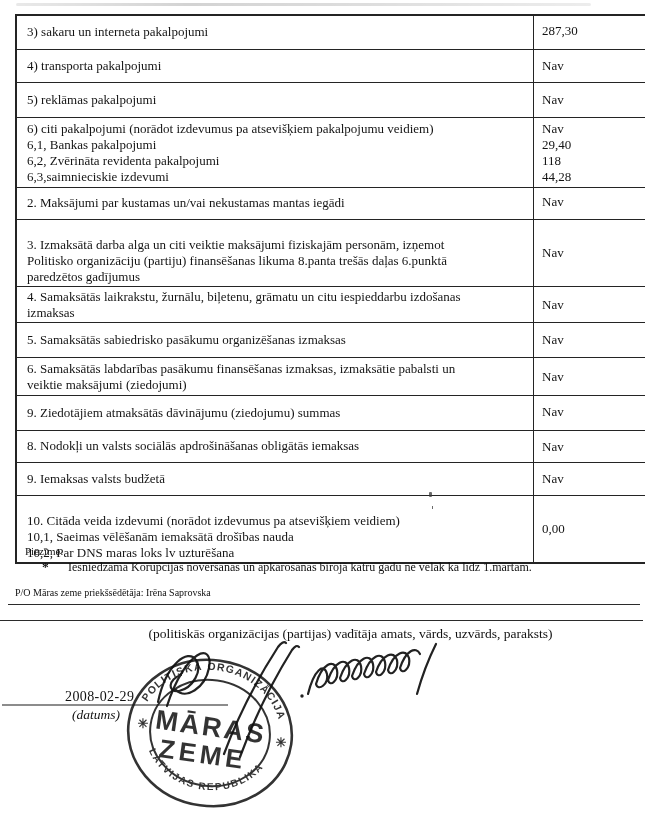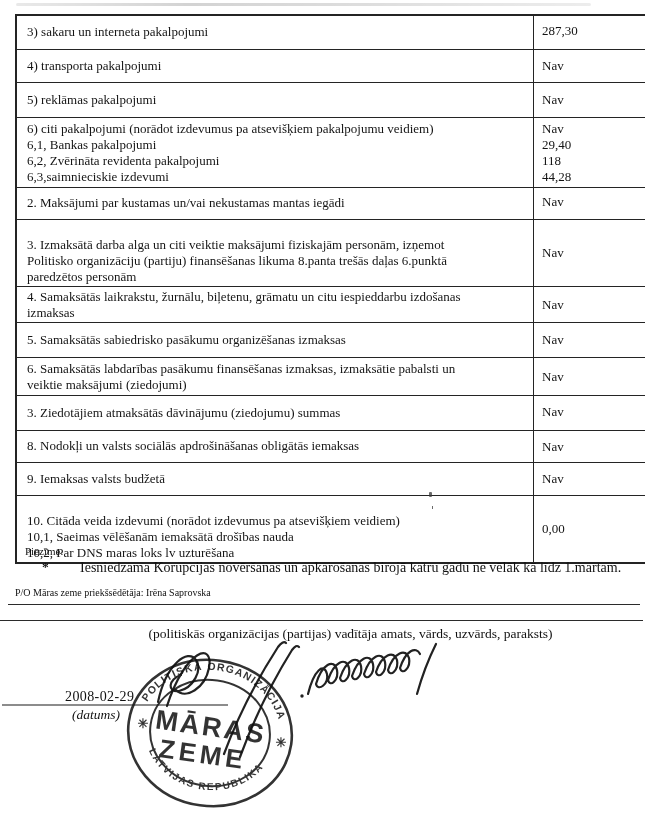--- a/index.html
+++ b/index.html
@@ -25,21 +25,21 @@
   td.val{width:121px;padding:1px 4px 1px 8px;}
   td.lt{vertical-align:top;padding-top:2px;margin-left:44px;}
   td.vt{vertical-align:top;padding-top:2px;}
   td.vb{vertical-align:bottom;padding-bottom:3px;}
   td.vc{vertical-align:middle;}
   .speck{position:absolute;left:429px;top:492px;width:3px;height:5px;background:#3a3a3a;
     opacity:.75;border-radius:1px;box-shadow:2px 13px 0 -1px #3a3a3a;}
   
   .piezime{position:absolute;left:25px;top:545px;font-size:11px;}
   .note-asterisk{position:absolute;left:42px;top:559px;font-size:13.5px;font-weight:bold;}
-  .note-text{position:absolute;left:80px;top:560px;font-size:14px;white-space:nowrap;}
+  .note-text{position:absolute;left:68px;top:560px;font-size:12px;white-space:nowrap;}
   .po-line{position:absolute;left:15px;top:587px;font-size:10px;white-space:nowrap;}
   .rule1{position:absolute;left:8px;top:604px;width:632px;border-top:1.6px solid #2b2b2b;}
   .rule2{position:absolute;left:0px;top:620px;width:643px;border-top:1.6px solid #2b2b2b;}
   .caption{position:absolute;left:0;top:626px;width:645px;text-align:center;font-size:13.5px;margin-left:28px;}
   .date-value{position:absolute;left:65px;top:689px;font-size:14px;letter-spacing:.4px;}
   .date-rule{position:absolute;left:2px;top:704px;width:226px;border-top:2.4px solid #8c8c8c;}
   .date-label{position:absolute;left:72px;top:707px;font-size:13.5px;font-style:italic;}
   svg.overlay{position:absolute;left:0;top:0;width:645px;height:816px;pointer-events:none;}
   .stamp-txt{font-family:"Liberation Sans",sans-serif;font-weight:bold;}
 </style>
@@ -87,21 +87,21 @@
     <tr style="height:32px">
       <td class="lbl">
             <div>2. Maksājumi par kustamas un/vai nekustamas mantas iegādi</div>
           </td>
       <td class="val vb">Nav</td>
     </tr>
     <tr style="height:50px">
       <td class="lbl lt" style="padding-top:17px">
         <div>3. Izmaksātā darba alga un citi veiktie maksājumi fiziskajām personām, izņemot</div>
         <div>Politisko organizāciju (partiju) finansēšanas likuma 8.panta trešās daļas 6.punktā</div>
-        <div>paredzētos personām</div>
+        <div>paredzētos gadījumus</div>
       </td>
       <td class="val vt">Nav</td>
     </tr>
     <tr style="height:33px">
       <td class="lbl lt">
         <div>4. Samaksātās laikrakstu, žurnālu, biļetenu, grāmatu un citu iespieddarbu izdošanas</div>
         <div>izmaksas</div>
       </td>
       <td class="val vt">Nav</td>
     </tr>
@@ -113,21 +113,21 @@
     </tr>
     <tr style="height:38px">
       <td class="lbl lt">
         <div>6. Samaksātās labdarības pasākumu finansēšanas izmaksas, izmaksātie pabalsti un</div>
         <div>veiktie maksājumi (ziedojumi)</div>
       </td>
       <td class="val vt">Nav</td>
     </tr>
     <tr style="height:35px">
       <td class="lbl">
-            <div>3. Ziedotājiem atmaksātās dāvinājumu (ziedojumu) summas</div>
+            <div>9. Ziedotājiem atmaksātās dāvinājumu (ziedojumu) summas</div>
           </td>
       <td class="val vb">Nav</td>
     </tr>
     <tr style="height:32px">
       <td class="lbl">
             <div>8. Nodokļi un valsts sociālās apdrošināšanas obligātās iemaksas</div>
           </td>
       <td class="val vt">Nav</td>
     </tr>
     <tr style="height:33px">

